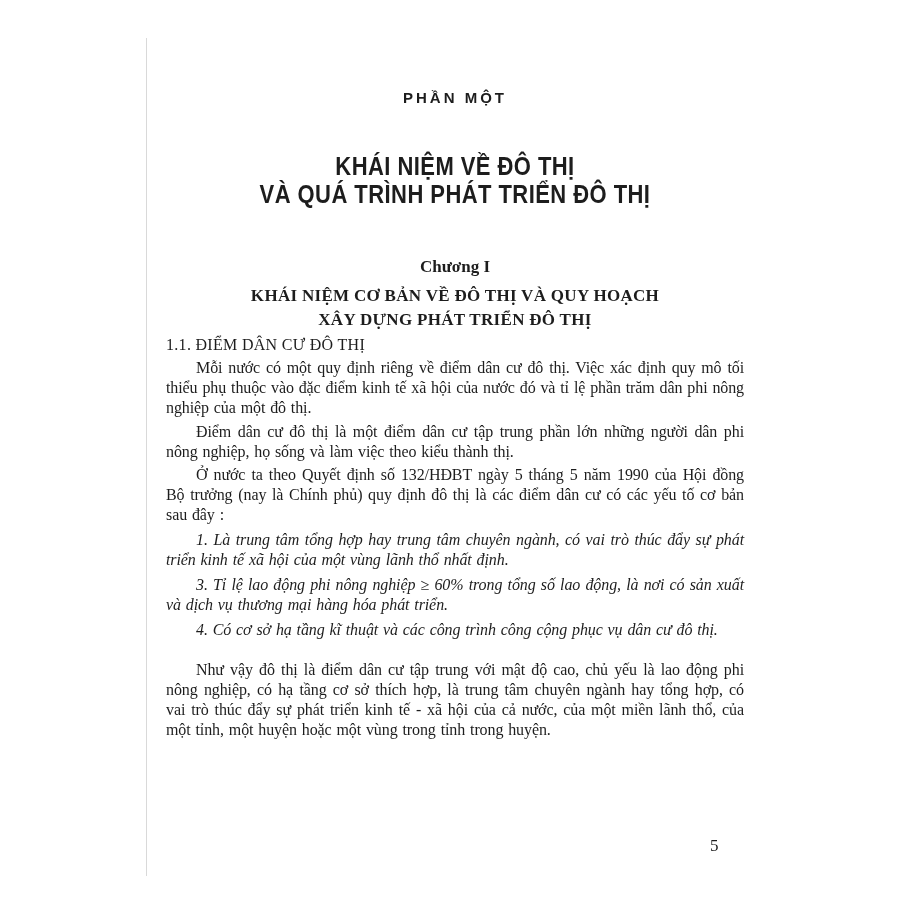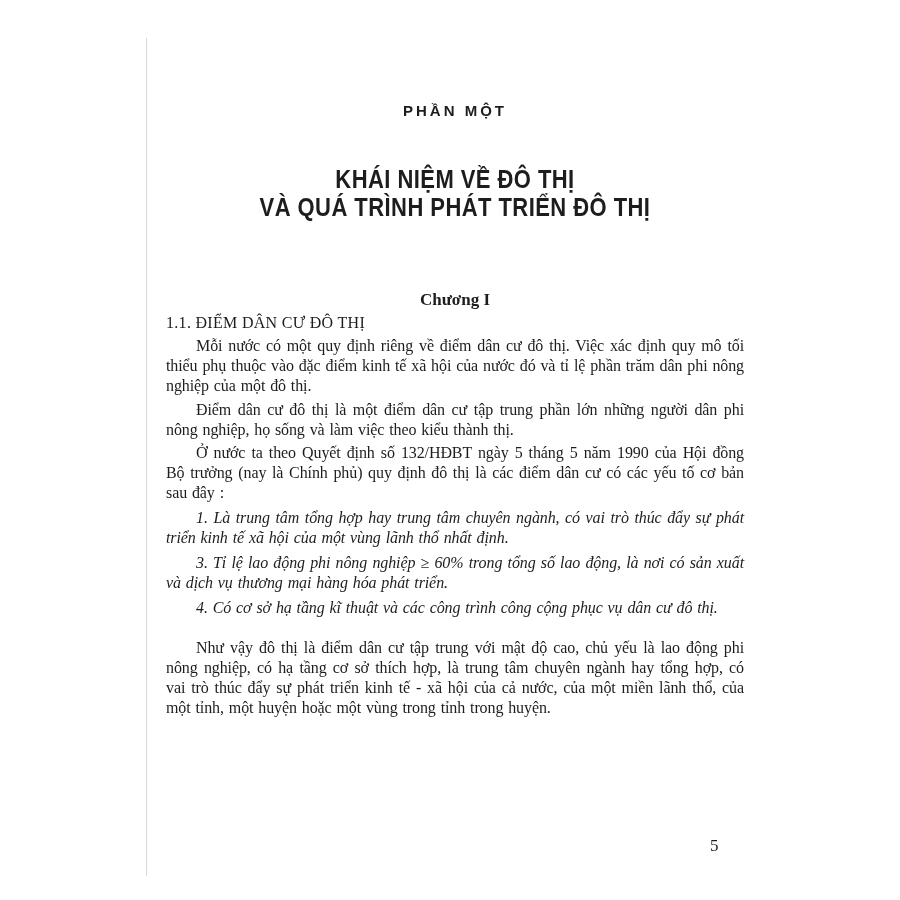--- a/index.html
+++ b/index.html
@@ -22,21 +22,21 @@
     position: absolute;
     left: 146px;
     top: 38px;
     width: 1px;
     height: 838px;
     background: var(--edge);
   }
   .content {
     position: absolute;
     left: 166px;
-    top: 13px;
+    top: 0;
     width: 578px;
     padding-top: 88px;
     font-family: "Liberation Serif", serif;
     font-size: 16px;
     line-height: 20px;
     color: var(--text);
   }
   .part-label {
     text-align: center;
     font-family: "Liberation Sans", sans-serif;
@@ -50,21 +50,21 @@
     font-family: "Liberation Sans", sans-serif;
     font-weight: bold;
     font-size: 25px;
     line-height: 28px;
     letter-spacing: 0.5px;
     transform: scaleX(0.88);
     transform-origin: center top;
     white-space: nowrap;
   }
   .chapter-label {
-    margin-top: 68px;
+    margin-top: 48px;
     text-align: center;
     font-weight: bold;
     font-size: 17px;
     line-height: 21px;
   }
   .chapter-title {
     margin-top: 7px;
     text-align: center;
     font-weight: bold;
     font-size: 17px;
@@ -113,20 +113,24 @@
 
     <div class="part-label">PHẦN MỘT</div>
 
     <h1 class="main-title">
       <span>KHÁI NIỆM VỀ ĐÔ THỊ</span><br>
       <span>VÀ QUÁ TRÌNH PHÁT TRIỂN ĐÔ THỊ</span>
     </h1>
 
     <div class="chapter-label">Chương I</div>
 
+    <h2 class="chapter-title">
+      <span>KHÁI NIỆM CƠ BẢN VỀ ĐÔ THỊ VÀ QUY HOẠCH</span><br>
+      <span>XÂY DỰNG PHÁT TRIỂN ĐÔ THỊ</span>
+    </h2>
 
     <h3 class="section-heading">1.1. ĐIỂM DÂN CƯ ĐÔ THỊ</h3>
 
     <p class="para">Mỗi nước có một quy định riêng về điểm dân cư đô thị. Việc xác định quy mô tối thiểu phụ thuộc vào đặc điểm kinh tế xã hội của nước đó và tỉ lệ phần trăm dân phi nông nghiệp của một đô thị.</p>
 
     <p class="para first">Điểm dân cư đô thị là một điểm dân cư tập trung phần lớn những người dân phi nông nghiệp, họ sống và làm việc theo kiểu thành thị.</p>
 
     <p class="para">Ở nước ta theo Quyết định số 132/HĐBT ngày 5 tháng 5 năm 1990 của Hội đồng Bộ trưởng (nay là Chính phủ) quy định đô thị là các điểm dân cư có các yếu tố cơ bản sau đây :</p>
 
     <p class="criteria-item">1. Là trung tâm tổng hợp hay trung tâm chuyên ngành, có vai trò thúc đẩy sự phát triển kinh tế xã hội của một vùng lãnh thổ nhất định.</p>

